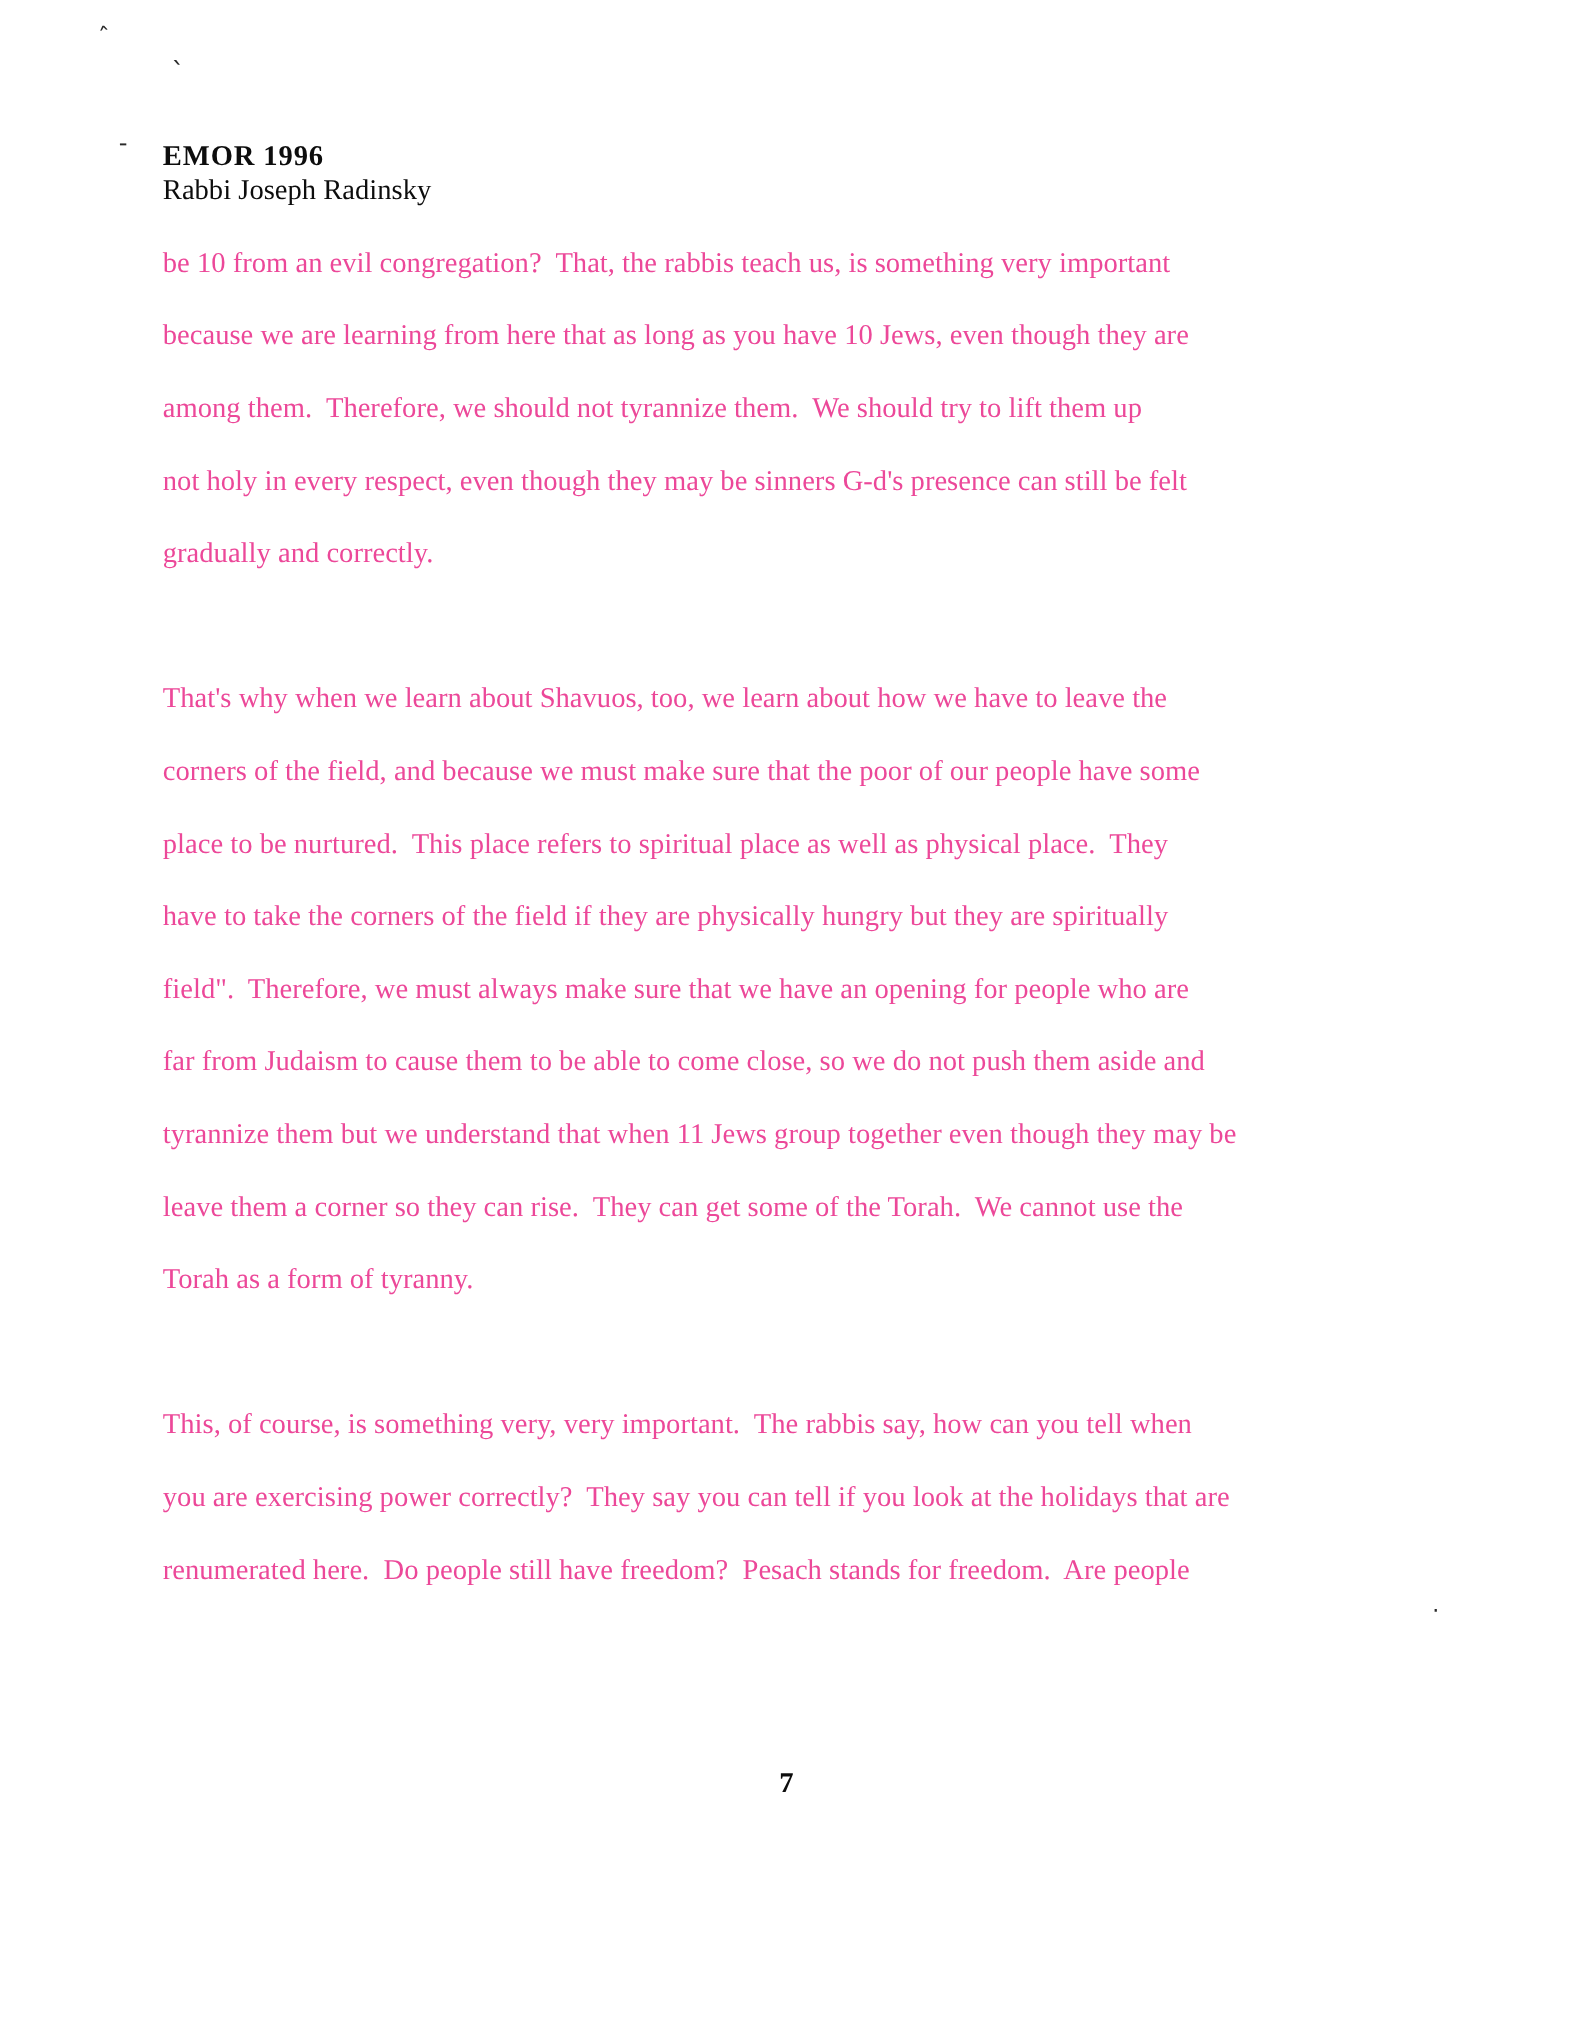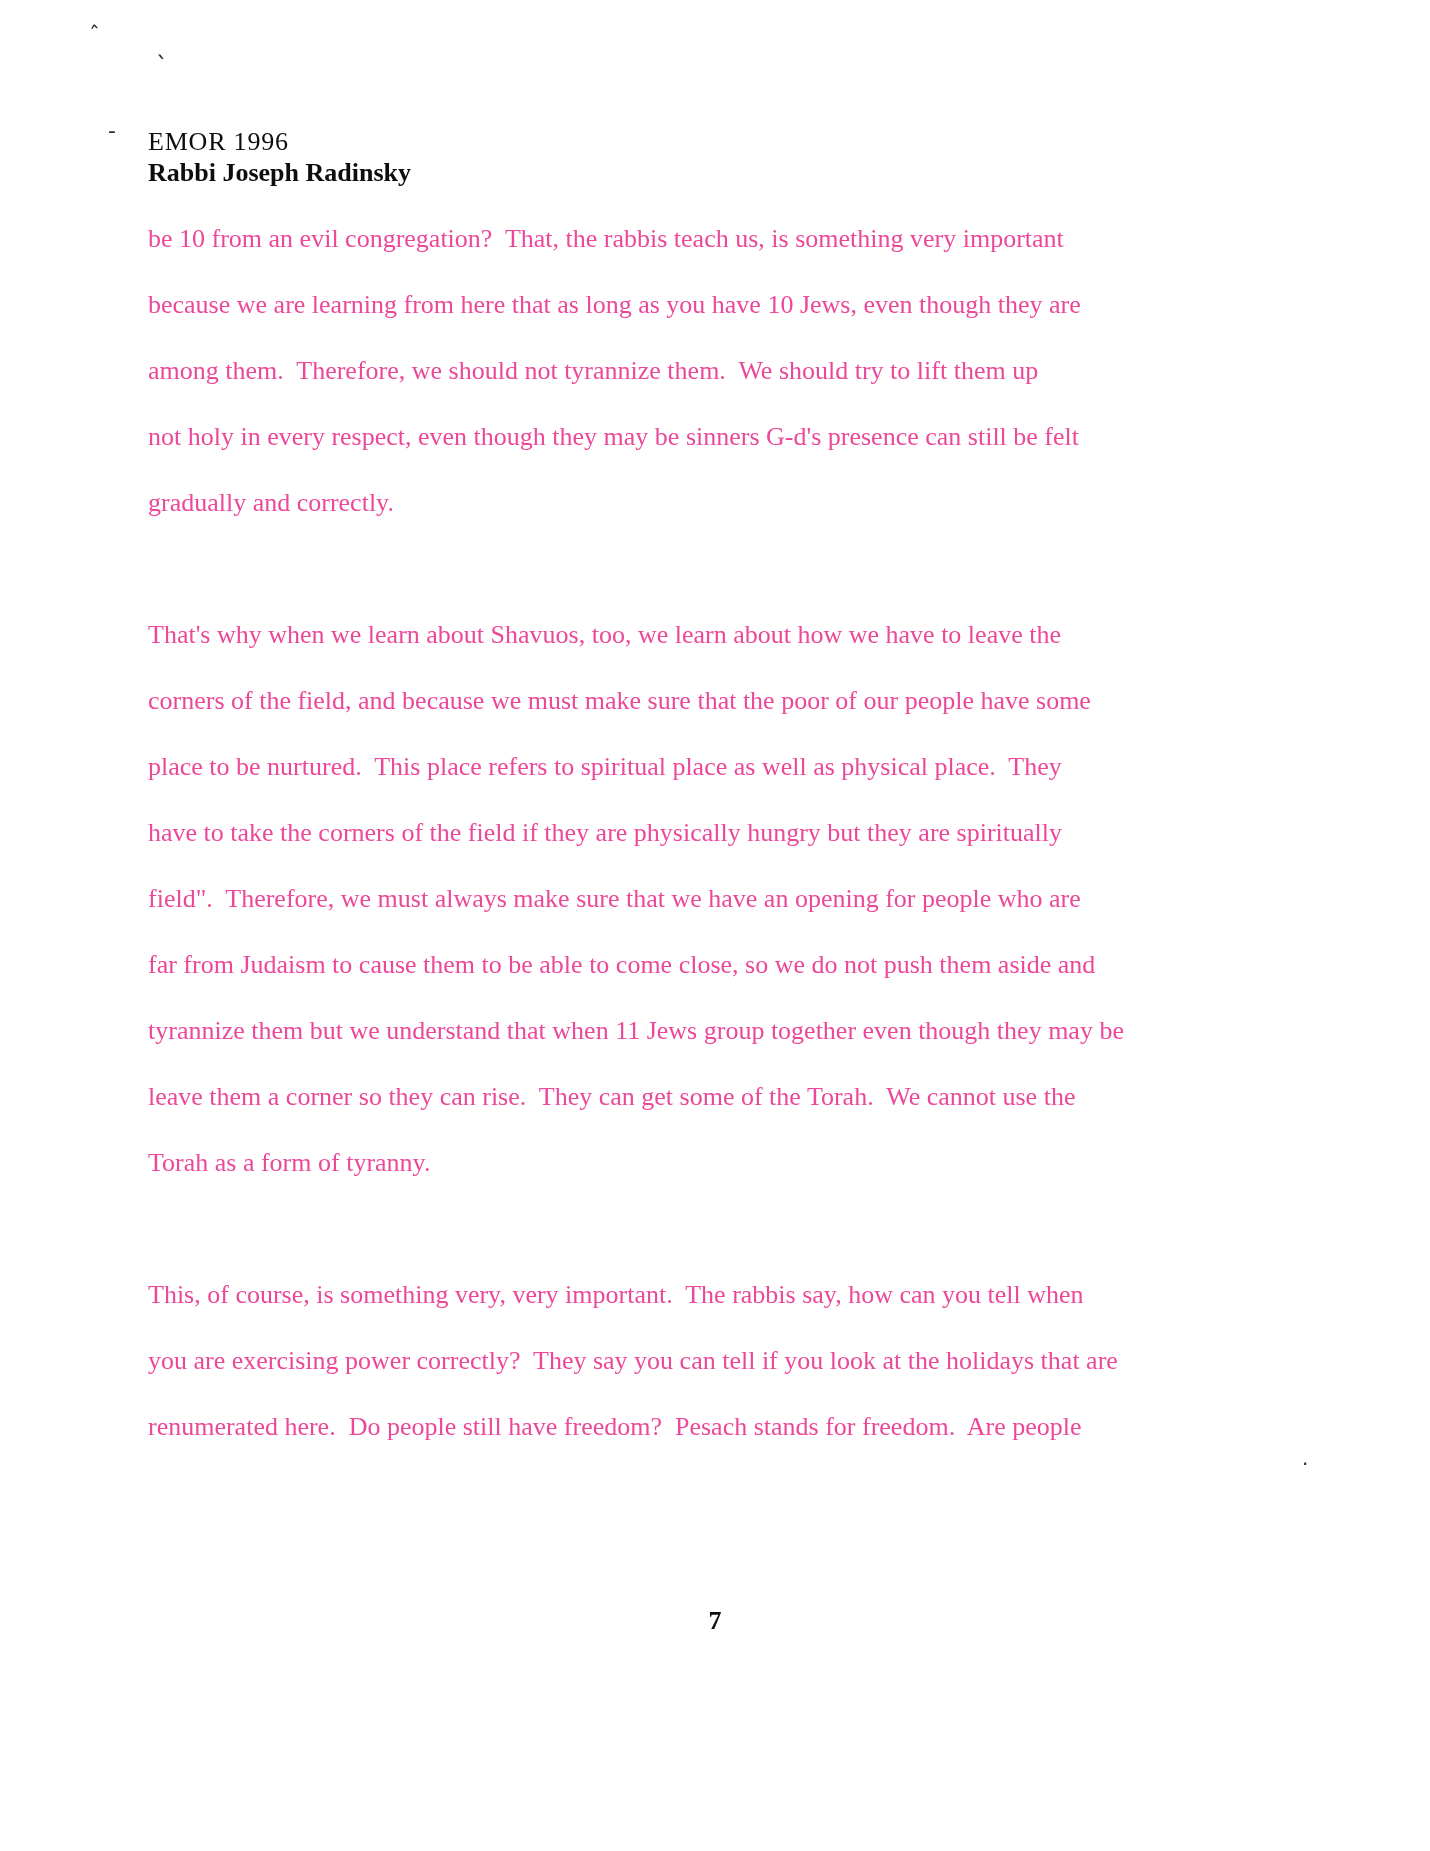--- a/index.html
+++ b/index.html
@@ -19,24 +19,24 @@
   .doc-header {
     position: absolute;
     left: 148px;
     top: 126px;
     font-size: 26px;
     line-height: 31px;
     color: #0d0d0d;
   }
   .doc-title {
     letter-spacing: 0.8px;
-    font-weight: 400;
+    font-weight: 700;
   }
   .doc-author {
-    font-weight: 700;
+    font-weight: 400;
   }
   .doc-body {
     position: absolute;
     left: 148px;
     top: 206px;
     width: 1045px;
   }
   .paragraph {
     margin: 0 0 66px 0;
   }

